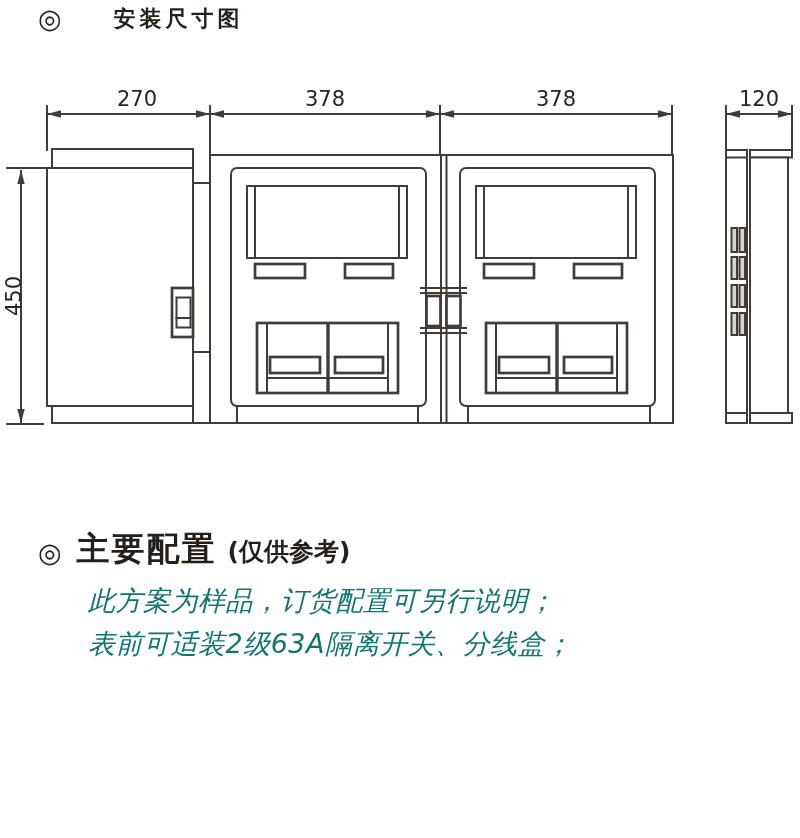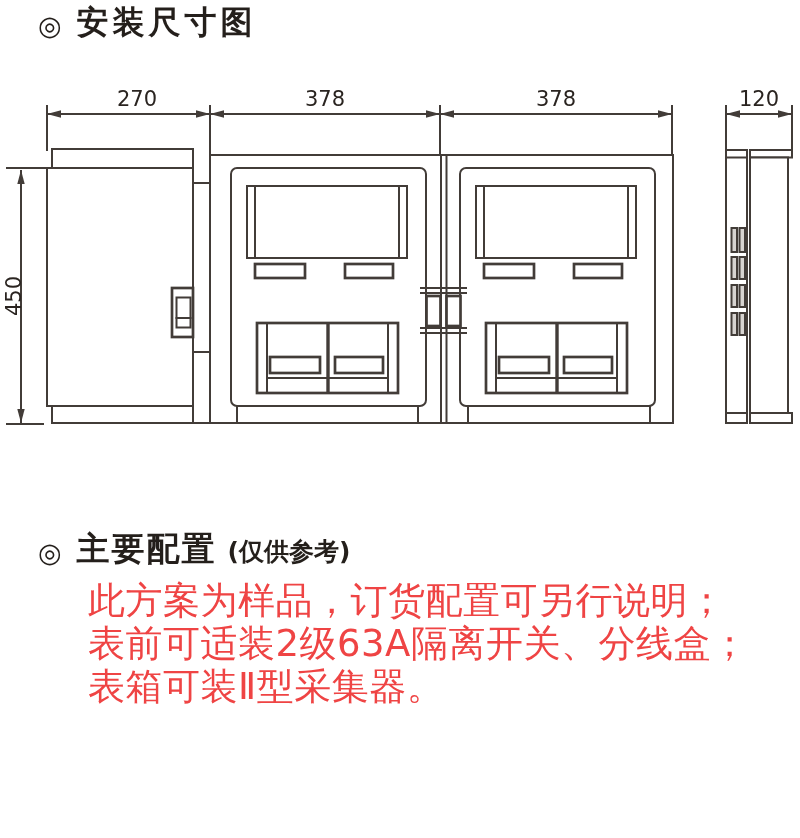--- a/index.html
+++ b/index.html
@@ -3,24 +3,24 @@
 <meta charset="utf-8">
 <style>
   html,body{margin:0;padding:0;background:#fff;}
   .page{
     position:relative;width:800px;height:838px;background:#ffffff;
     font-family:"DejaVu Sans","Liberation Sans",sans-serif;
     color:#241f1b;overflow:hidden;
   }
   .sec-header{position:absolute;left:38px;display:flex;align-items:baseline;gap:15px;white-space:nowrap;}
   .bullet{font-size:27px;font-weight:bold;transform:translateY(2px);}
-  .h1{font-size:32px;font-weight:bold;letter-spacing:4px;}
+  .h1{font-size:22px;font-weight:bold;letter-spacing:4px;margin-left:37px;}
   .h2{font-size:33px;font-weight:bold;letter-spacing:2px;}
   .h2-sub{font-size:25px;font-weight:bold;margin-left:11px;}
-  .body-text{position:absolute;left:88px;top:579px;font-size:37px;line-height:43px;letter-spacing:0.5px;color:#ef4444;}
+  .body-text{position:absolute;left:88px;top:579px;font-size:27px;line-height:43px;letter-spacing:0.5px;color:#0f766e;font-style:italic;}
   .diagram-svg{position:absolute;left:0;top:0;}
   .ln{stroke:#423c38;stroke-width:2;fill:none;stroke-linecap:square;}
   .ln2{stroke:#423c38;stroke-width:2.7;fill:none;stroke-linecap:square;}
   .ln-thick{stroke:#423c38;stroke-width:3.4;fill:none;}
   .fill-white{fill:#ffffff;}
   .arrow{fill:#423c38;stroke:none;}
   .vent{fill:#d7d4d1;stroke:#423c38;stroke-width:2;}
   text.dim{font-size:21px;fill:#2a2420;font-family:"DejaVu Sans","Liberation Sans",sans-serif;}
 </style>
 </head>
@@ -132,16 +132,15 @@
   <div class="sec-header" style="top:527px">
     <span class="bullet">◎</span>
     <span style="white-space:nowrap">
       <span class="h2">主要配置</span><span class="h2-sub">(仅供参考)</span>
     </span>
   </div>
 
   <div class="body-text">
     <div>此方案为样品，订货配置可另行说明；</div>
     <div>表前可适装2级63A隔离开关、分线盒；</div>
-    <div>表箱可装Ⅱ型采集器。</div>
   </div>
 
 </div>
 
 </body></html>

